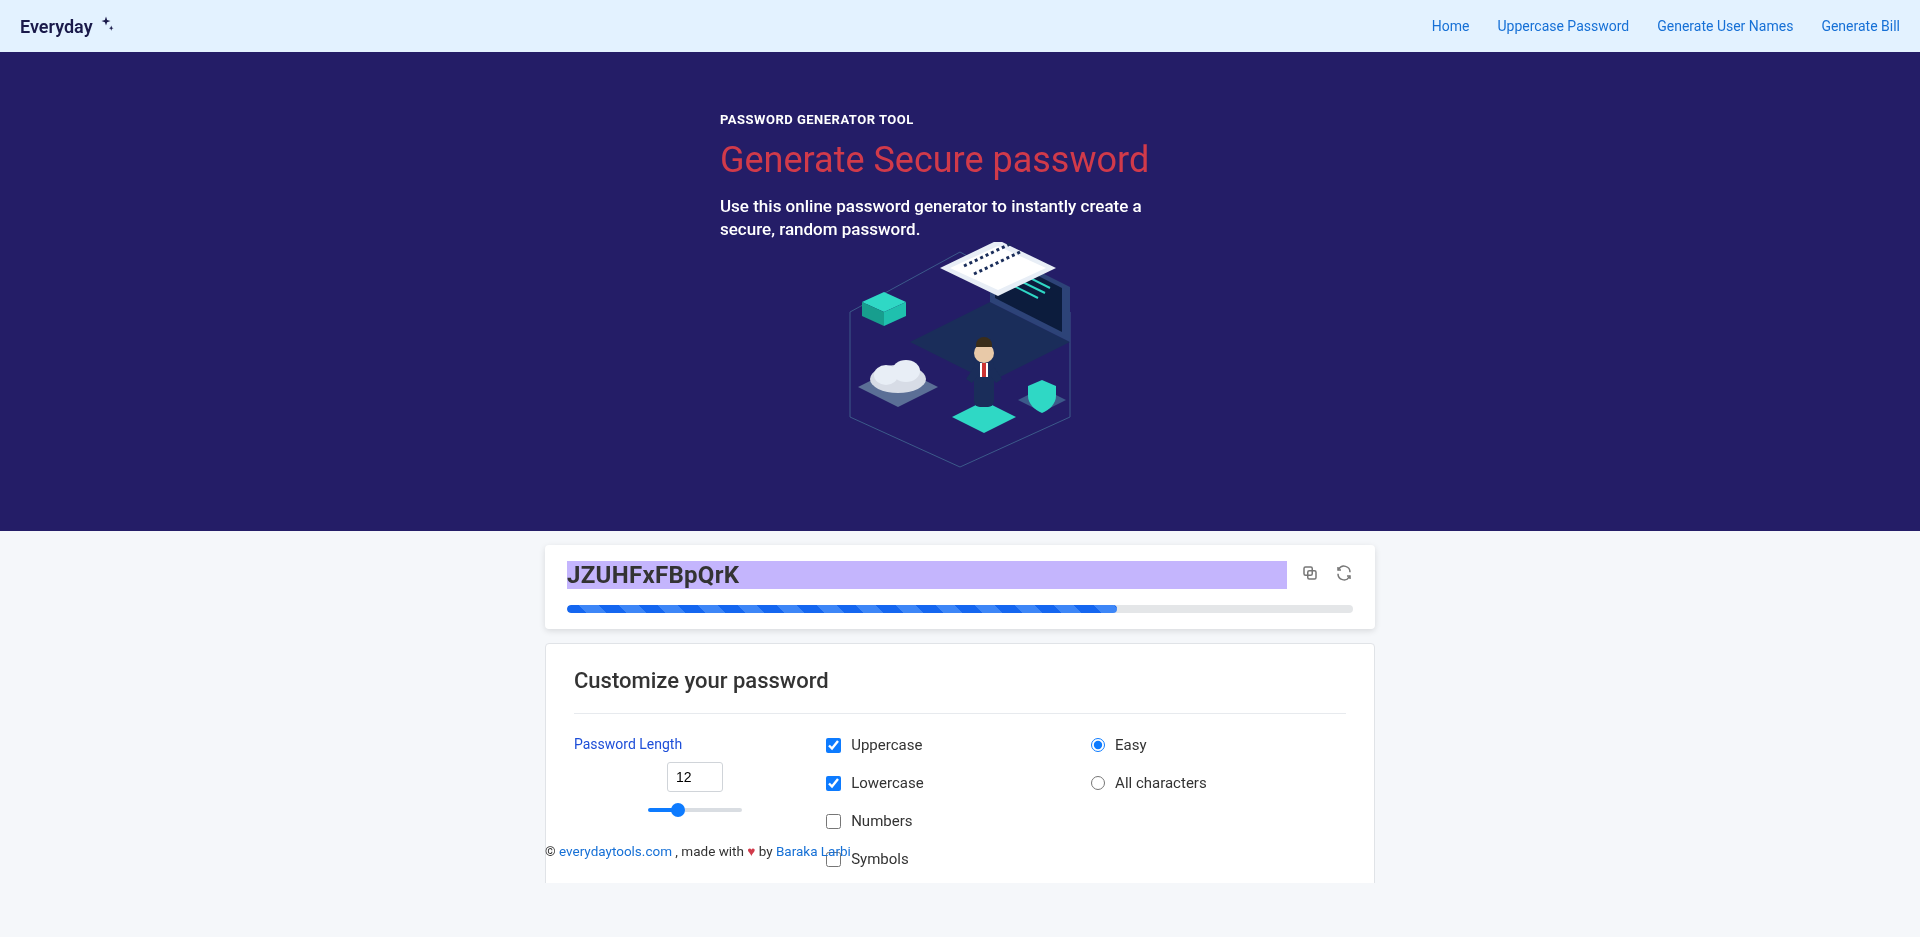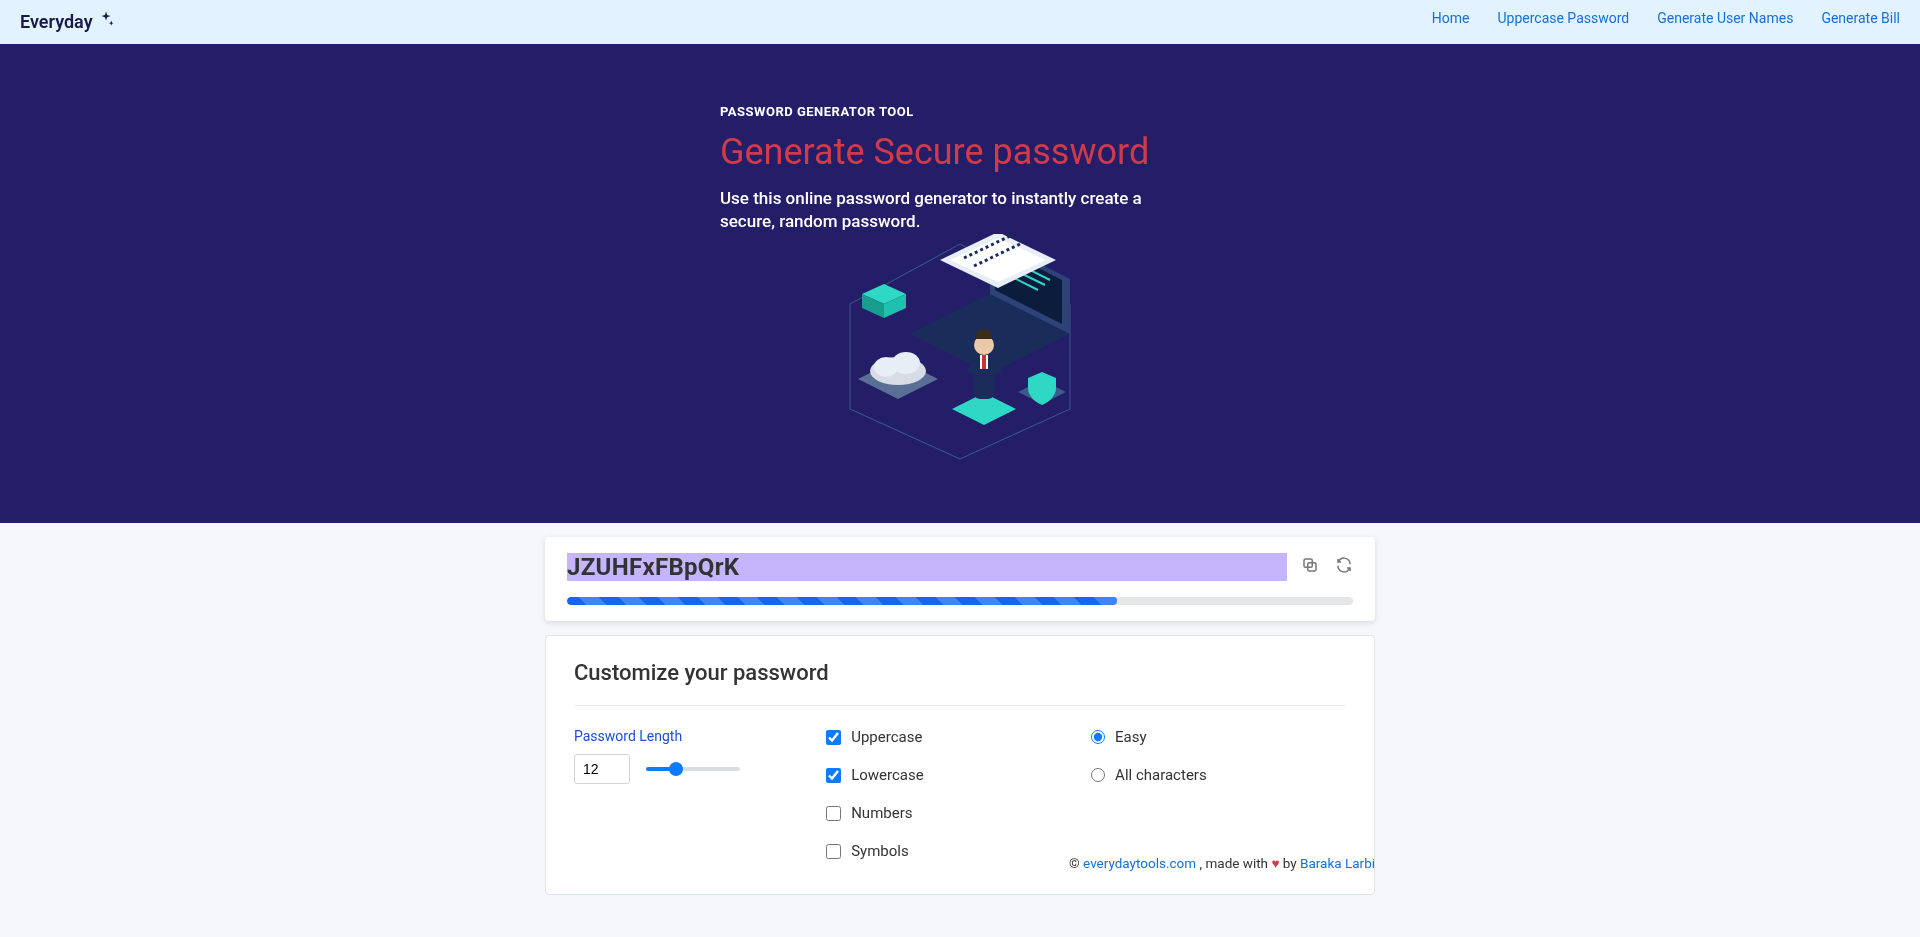--- a/index.html
+++ b/index.html
@@ -5,24 +5,24 @@
   * { box-sizing: border-box; margin: 0; padding: 0; }
   body {
     font-family: -apple-system, BlinkMacSystemFont, "Segoe UI", Roboto, "Helvetica Neue", Arial, sans-serif;
     background: #f5f7fa;
     color: #333;
   }
   
   .navbar {
     background: #e3f2ff;
     display: flex;
-    align-items: flex-start;
+    align-items: center;
     justify-content: space-between;
-    padding: 10px 20px;
-    height: 44px;
+    padding: 4px 20px;
+    height: 52px;
   }
   .brand {
     font-size: 18px;
     font-weight: 600;
     color: #1a1a4a;
     display: flex;
     align-items: center;
     gap: 4px;
   }
   .brand-icon svg { width: 18px; height: 18px; }
@@ -112,21 +112,20 @@
     background: repeating-linear-gradient(45deg, #1466f0 0 14px, #3d86f7 14px 28px);
     border-radius: 4px;
   }
   
   .cust-card {
     background: #fff;
     border: 1px solid #e0e3e7;
     border-radius: 4px;
     padding: 24px 28px 34px;
     margin-top: 14px;
-    margin-bottom: 20px;
   }
   .cust-title {
     font-size: 22px;
     font-weight: 500;
     color: #333;
     margin-bottom: 20px;
   }
   .divider {
     height: 1px;
     background: #e7eaee;
@@ -137,21 +136,21 @@
     gap: 10px;
   }
   .cust-col { flex: 1; min-width: 0; }
   .cust-col.length-col { flex: 0.95; }
   .label-sm {
     font-size: 14px;
     color: #1d4ed8;
     margin-bottom: 10px;
     display: block;
   }
-  .len-row { display: flex; align-items: center; gap: 16px; }
+  .len-row { display: flex; align-items: center; gap: 16px; flex-direction: column; }
   .len-input {
     width: 56px;
     height: 30px;
     border: 1px solid #d0d4d9;
     border-radius: 3px;
     text-align: left;
     padding: 0 8px;
     font-size: 14px;
   }
   .slider {
@@ -183,21 +182,21 @@
   }
   .opt input[type="checkbox"] {
     width: 15px; height: 15px;
     accent-color: #0d7bff;
   }
   .opt input[type="checkbox"].muted {
     accent-color: #ccc;
   }
   
   .footer {
-    text-align: right;
+    text-align: left;
     font-size: 13.5px;
     color: #333;
     padding: 12px 0 24px;
   }
   .footer a { color: #1670d6; text-decoration: none; }
   .footer .heart { color: #d13a4a; }
   
   .watermark {
     position: relative;
     text-align: center;

